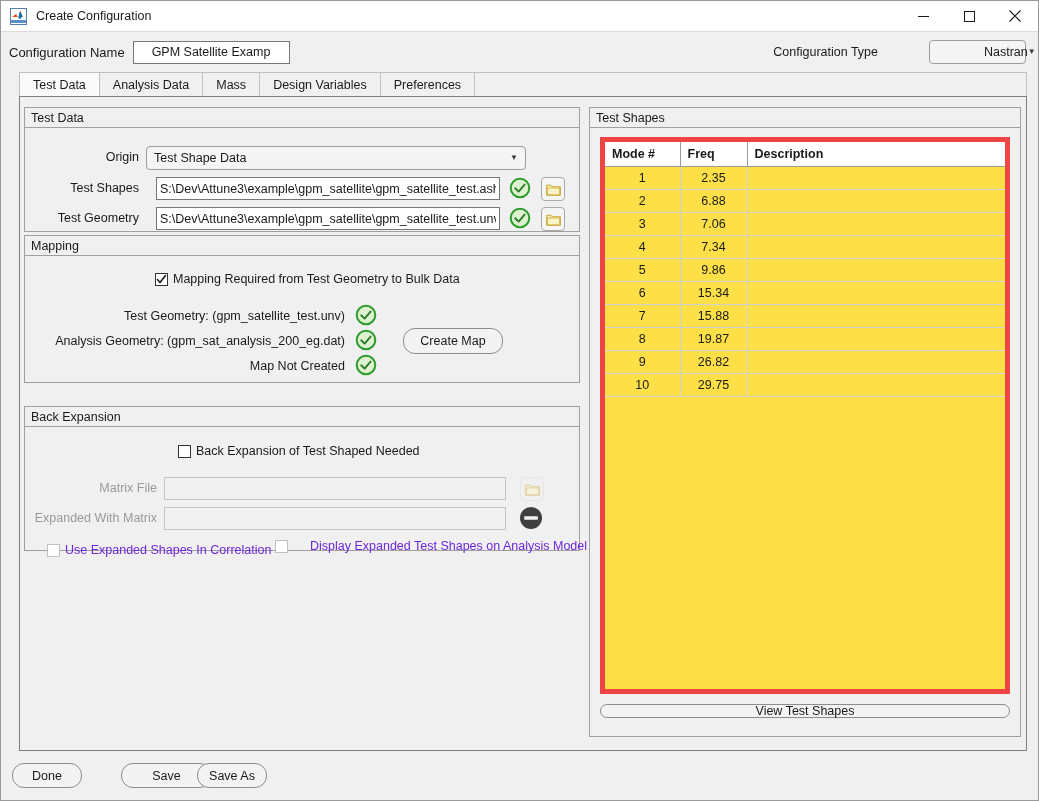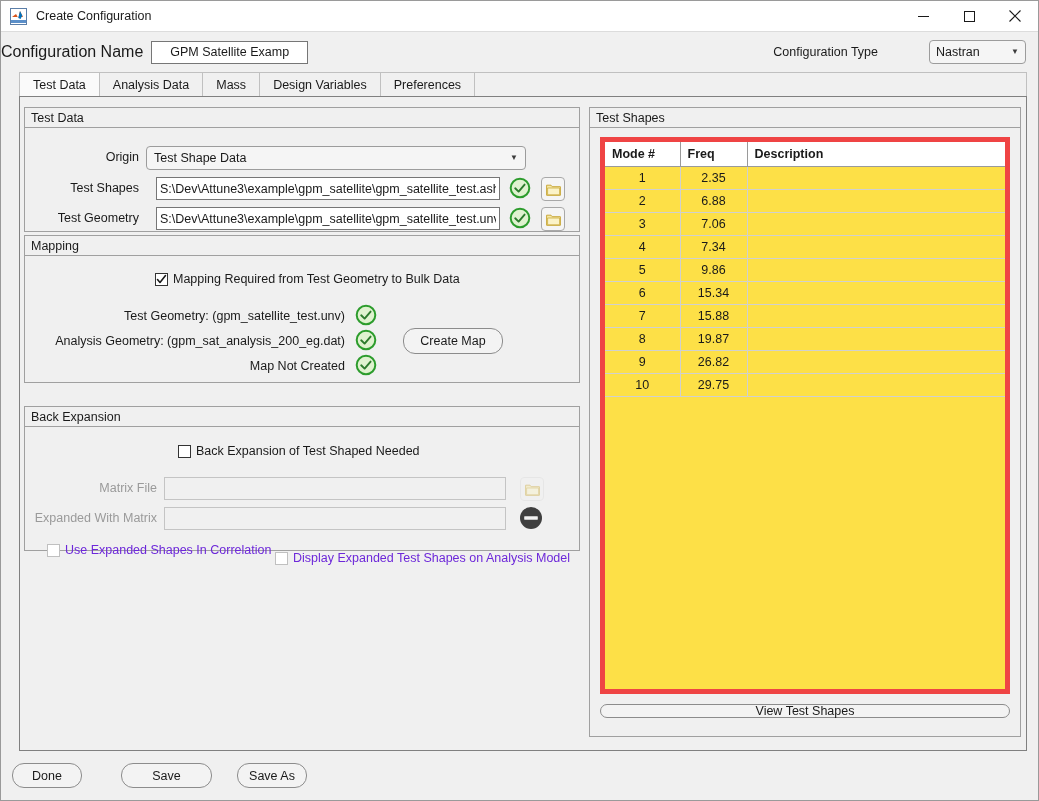--- a/index.html
+++ b/index.html
@@ -50,21 +50,21 @@
   }
   .wbtn svg { display: block; }
 
   
   #cfg-row {
     height: 40px; flex: 0 0 40px;
     background: #f0f0f0;
     display: flex; align-items: center;
     position: relative;
   }
-  #cfg-label { margin-left: 0; font-size: 16px; }
+  #cfg-label { margin-left: 8px; font-size: 13px; }
   #cfg-input {
     margin-left: 8px;
     width: 157px; height: 23px;
     border: 1px solid #767676;
     background: #ffffff;
     font-family: "Liberation Sans", sans-serif;
     font-size: 12.5px;
     color: #1a1a1a;
     padding: 0 18px;
     outline: none;
@@ -73,21 +73,21 @@
   #cfgtype-select {
     position: absolute; right: 12px;
     width: 97px; height: 24px;
     border: 1px solid #9c9c9c;
     border-radius: 4px;
     background: #f5f5f5;
     display: flex; align-items: center;
     padding: 0 6px;
     font-size: 12.5px;
   }
-  #cfgtype-select .val { flex: 1 1 auto; }
+  #cfgtype-select .val { flex: 1 1 auto; margin-left: 48px; }
   .caret { font-size: 8px; color: #3c3c3c; line-height: 1; }
 
   
   #tabstrip {
     height: 24px; flex: 0 0 24px;
     margin: 0 11px 0 18px;
     display: flex; align-items: stretch;
     position: relative;
   }
   .tab {
@@ -427,21 +427,21 @@
           <svg width="24" height="24" viewBox="0 0 24 24">
             <circle cx="12" cy="12" r="11" fill="#3f3f3f"></circle>
             <rect x="5.2" y="10.3" width="13.6" height="3.4" rx="0.4" fill="#f2f2f2"></rect>
           </svg>
         </span>
 
         <div class="cbrow disabled" style="left:22px; top:116px;">
           <span class="box"></span>
           <span>Use Expanded Shapes In Correlation</span>
         </div>
-        <div class="cbrow disabled" style="left:250px; top:124px;">
+        <div class="cbrow disabled" style="left:250px; top:112px;gap:17px;">
           <span class="box"></span>
           <span>Display Expanded Test Shapes on Analysis Model</span>
         </div>
       </div>
     </div>
 
     <div class="group" style="left:569px; top:10px; width:432px; height:630px;">
       <div class="group-title">Test Shapes</div>
       <div class="group-body">
         <div id="tbl-wrap" style="left:10px; top:9px; width:410px; height:557px;">
@@ -520,18 +520,18 @@
 
   </div>
 
   <div id="bottombar">
     <div class="btn" style="left:11px; top:12px; width:70px; height:25px;">
       <span>Done</span>
     </div>
     <div class="btn" style="left:120px; top:12px; width:91px; height:25px;">
       <span>Save</span>
     </div>
-    <div class="btn" style="left:196px; top:12px; width:70px; height:25px;margin-left:40px;">
+    <div class="btn" style="left:196px; top:12px; width:70px; height:25px;">
       <span>Save As</span>
     </div>
   </div>
 
 </div>
 
 </body></html>

